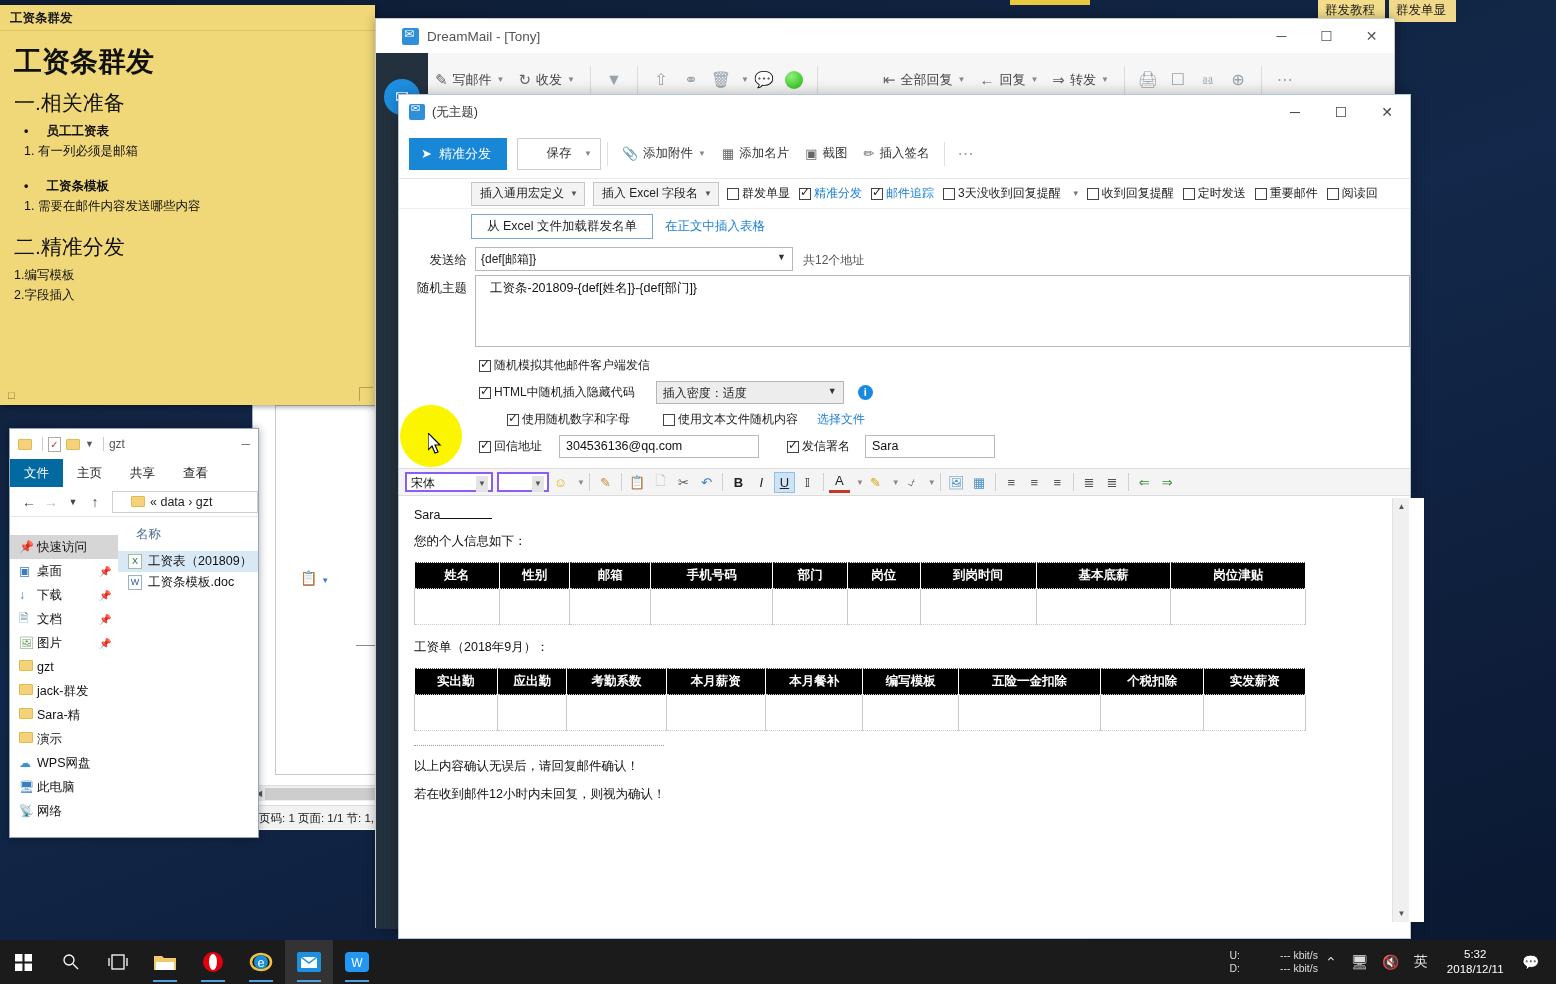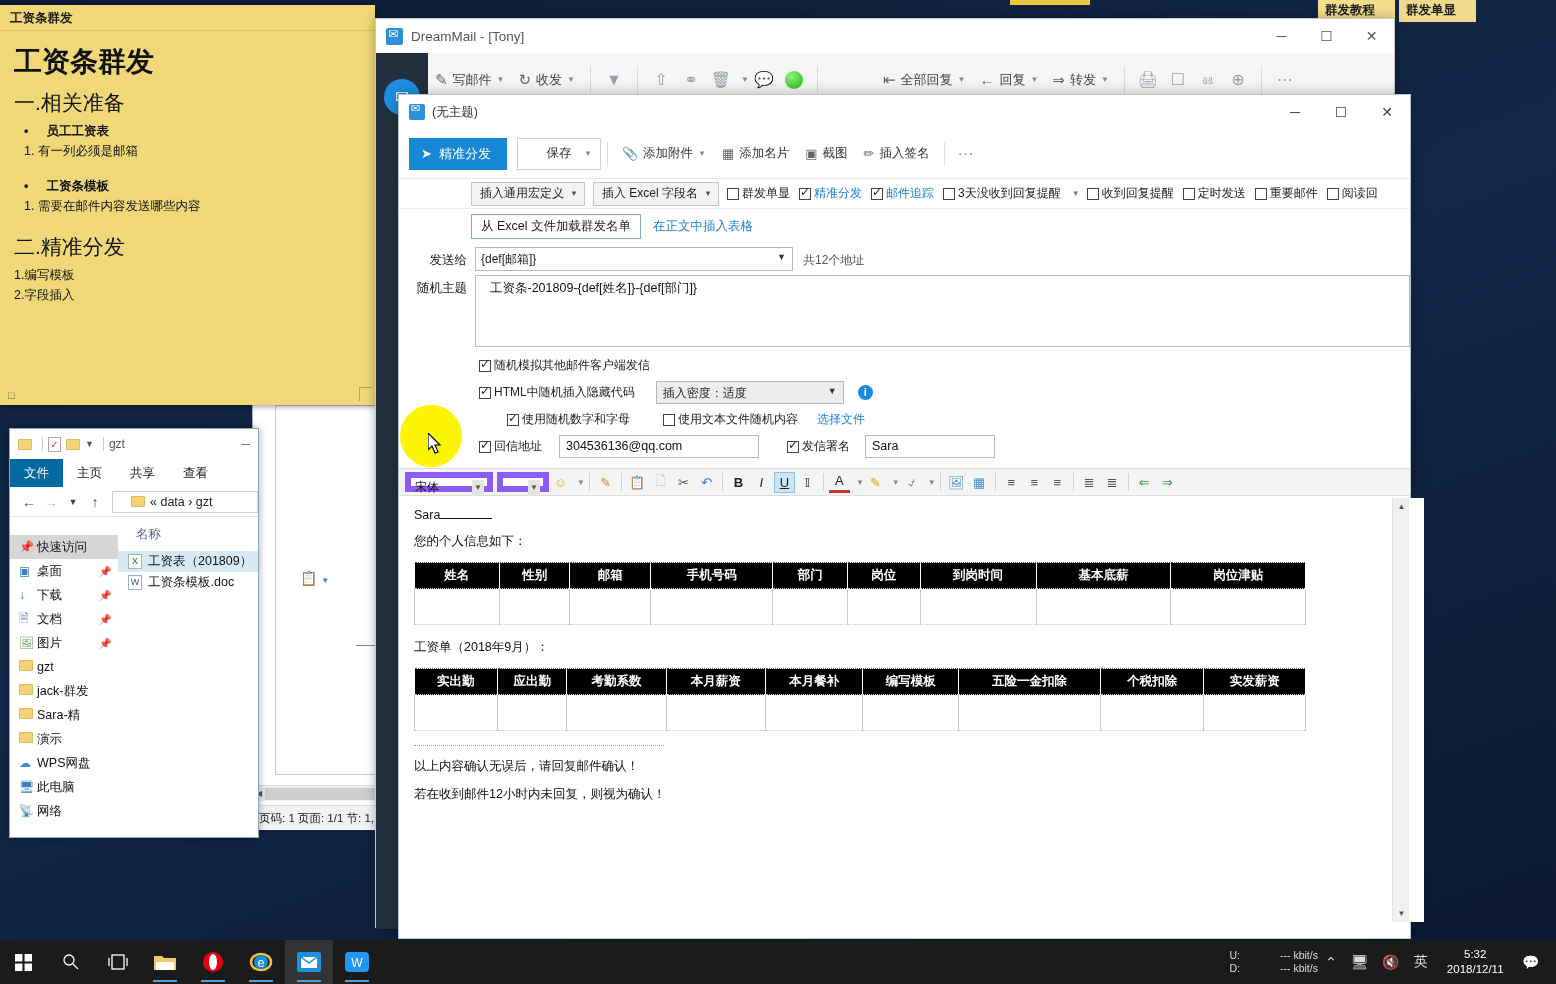--- a/index.html
+++ b/index.html
@@ -10,22 +10,22 @@
     background: #10213d;
     position: relative;
   }
 
   
   #desktop { position:absolute; inset:0;
     background: linear-gradient(160deg,#0d1c33 0%,#13284a 45%,#0a1730 100%); }
 
   
   #top-badges { position:absolute; top:0; left:1318px; display:flex; }
-  .badge { background:#f3dd8b; color:#1b1b1b; font-weight:bold; font-size:12.5px;
-           padding:4px 20px 5px 7px; line-height:1; }
+  .badge { background:#f3dd8b; color:#1b1b1b; font-weight:normal; font-size:12.5px;
+           padding:4px 10px 5px 7px; line-height:1; }
   .badge.b2 { background:#f0d98a; margin-left:4px; }
   #yellow-strip { position:absolute; top:0; left:1010px; width:80px; height:5px; background:#e8c93f; }
 
   
   #word-win { position:absolute; left:252px; top:150px; width:150px; height:680px;
               background:#ffffff; border-left:1px solid #9fb8cf; }
   #word-ribbon { position:absolute; left:252px; top:150px; width:150px; height:100px;
               background:#ffffff; }
   .word-glyph { position:absolute; color:#3a3a3a; font-size:17px; }
   #word-page { position:absolute; left:275px; top:405px; width:125px; height:370px;
@@ -68,21 +68,21 @@
   .note-num { font-size:12.5px; margin:3px 0 3px 10px; }
   .note-line { font-size:12.5px; margin:3px 0; }
   #note-corner { position:absolute; right:2px; bottom:4px; width:14px; height:14px;
      border-left:1px solid #b9a24c; border-top:1px solid #b9a24c; }
   #note-resize { position:absolute; left:8px; bottom:4px; font-size:11px; color:#7a6a28; }
 
   
   #dm-win { position:absolute; left:375px; top:18px; width:1020px; height:910px;
             background:#ffffff; border:1px solid #c9c9c9; box-shadow:0 0 10px rgba(0,0,0,.3); }
   #dm-title { height:34px; background:#ffffff; display:flex; align-items:center;
-              padding-left:10px; border-bottom:0; }
+              padding-left:26px; border-bottom:0; }
   #dm-title .ico { width:17px; height:17px; background:#2f8fd8; border-radius:2px; margin-right:8px;
                    position:relative; }
   #dm-title .ico::after { content:"\2709"; position:absolute; left:2px; top:-1px; color:#fff; font-size:12px; }
   #dm-title .txt { color:#555; font-size:13.5px; }
   #dm-wincontrols { position:absolute; right:0; top:0; display:flex; }
   #dm-wincontrols div { width:45px; height:34px; display:flex; align-items:center;
       justify-content:center; color:#555; font-size:14px; }
   #dm-left-rail { position:absolute; left:0; top:34px; width:52px; height:876px; background:#23313f; }
   #dm-rail-btn { position:absolute; left:8px; top:60px; width:36px; height:36px; border-radius:50%;
        background:#1e8fe0; color:#fff; font-size:17px; display:flex;align-items:center;justify-content:center;}
@@ -126,21 +126,21 @@
   .combo .cr { position:absolute; right:6px; font-size:8px; color:#555; }
   .chk { display:flex; align-items:center; font-size:12px; color:#222; margin-right:9px; white-space:nowrap;}
   .chk .box { width:12px; height:12px; border:1px solid #444; background:#fff; margin-right:3px;
               display:inline-block; position:relative; flex:none;}
   .chk.on .box::after { content:"\2713"; position:absolute; left:0px; top:-4px; font-size:12px; color:#222; }
   .chk.blue { color:#1a7fd4; }
   .caret-sm { font-size:8px; color:#777; margin:0 7px 0 2px; }
 
   #cw-loadrow { height:34px; display:flex; align-items:center; padding-left:72px; }
   #btn-loadxls { height:25px; border:1px solid #7aa9d6; background:#fff; font-size:12.5px; color:#222;
-                 padding:0 9px; display:flex; align-items:center; }
+                 padding:0 15px; display:flex; align-items:center; }
   #link-insert-table { color:#1a7fd4; font-size:12.5px; margin-left:12px; }
 
   .frow { display:flex; align-items:flex-start; padding-left:12px; margin-top:4px; }
   .flabel { width:56px; text-align:right; font-size:12.5px; color:#222; padding-top:5px; flex:none; }
   .fselect { margin-left:8px; width:318px; height:24px; border:1px solid #b9b9b9; background:#fff;
      font-size:12px; color:#222; padding:3px 20px 0 5px; position:relative; }
   .fselect .cr { position:absolute; right:6px; top:4px; font-size:9px; color:#333; }
   #addr-count { font-size:12px; color:#555; margin-left:10px; padding-top:5px; }
   #subject-box { margin-left:8px; width:960px; height:72px; border:1px solid #b9b9b9; background:#fff;
      font-size:12.5px; color:#111; padding:4px 14px; }
@@ -152,21 +152,21 @@
   .density .cr { position:absolute; right:6px; top:4px; font-size:9px; color:#333; }
   #info-icon { margin-left:14px; width:15px; height:15px; border-radius:50%; background:#1a8ae0;
      color:#fff; font-size:11px; font-weight:bold; text-align:center; line-height:15px; }
   #link-choosefile { color:#1a7fd4; font-size:12px; margin-left:10px; }
   .tinput { height:23px; border:1px solid #b9b9b9; background:#fff; font-size:12.5px; color:#111;
      padding:3px 6px 0 6px; }
 
   
   #ed-tb { height:28px; background:#f4f4f4; border-top:1px solid #dcdcdc; border-bottom:1px solid #dcdcdc;
      display:flex; align-items:center; padding-left:6px; margin-top:10px; }
-  .fontsel { width:88px; height:20px; border:6px solid #8b5cf6; background:#fff; font-size:12px;
+  .fontsel { width:88px; height:20px; border:2px solid #8b5cf6; background:#fff; font-size:12px;
      color:#111; padding:1px 16px 0 4px; position:relative; }
   .fontsel.small { width:52px; }
   .fontsel .cr { position:absolute; right:3px; top:2px; font-size:8px; color:#555; background:#e4e4e4;
      width:12px; height:16px; text-align:center; line-height:16px; }
   .ed-ic { width:21px; height:21px; display:flex; align-items:center; justify-content:center;
      font-size:13px; color:#555; margin:0 1px; }
   .ed-ic.active { background:#cde4f7; border:1px solid #8fc0ea; }
   .ed-sep { width:1px; height:18px; background:#d0d0d0; margin:0 4px; }
 
   

